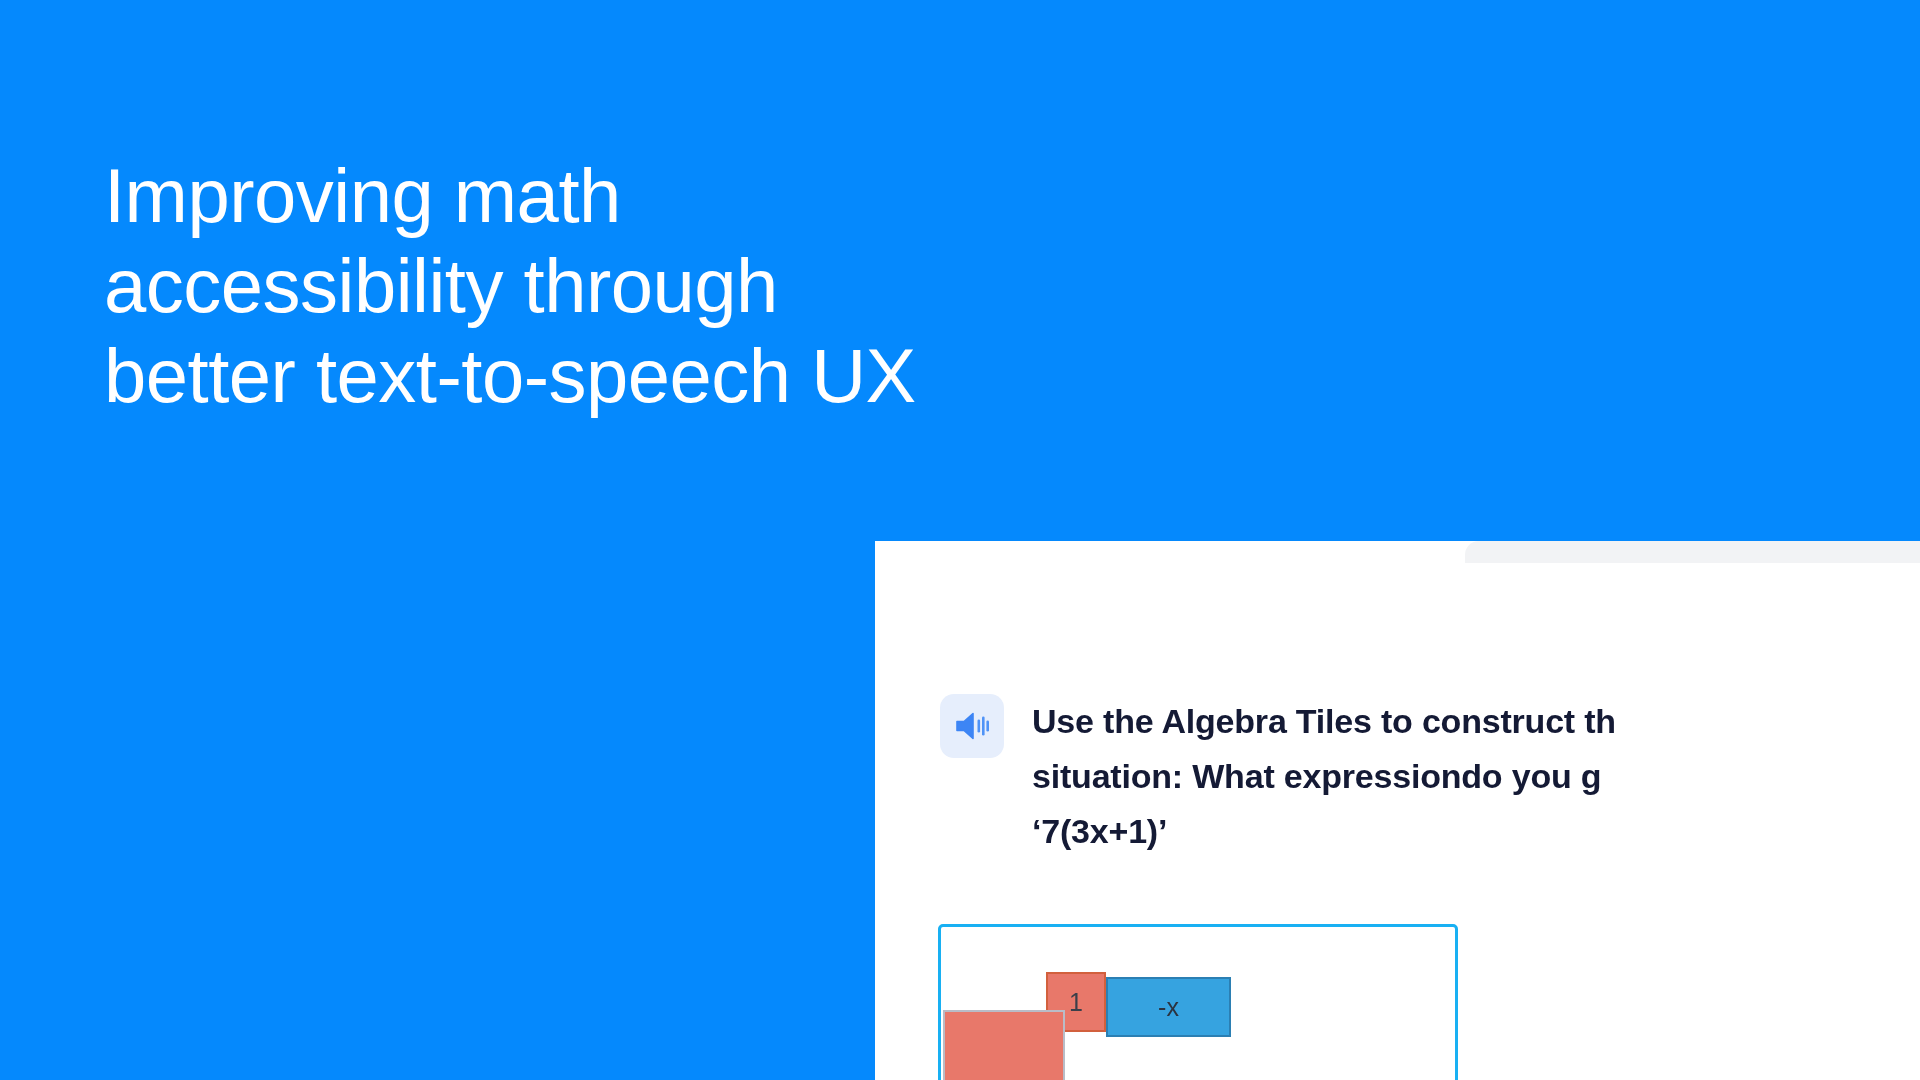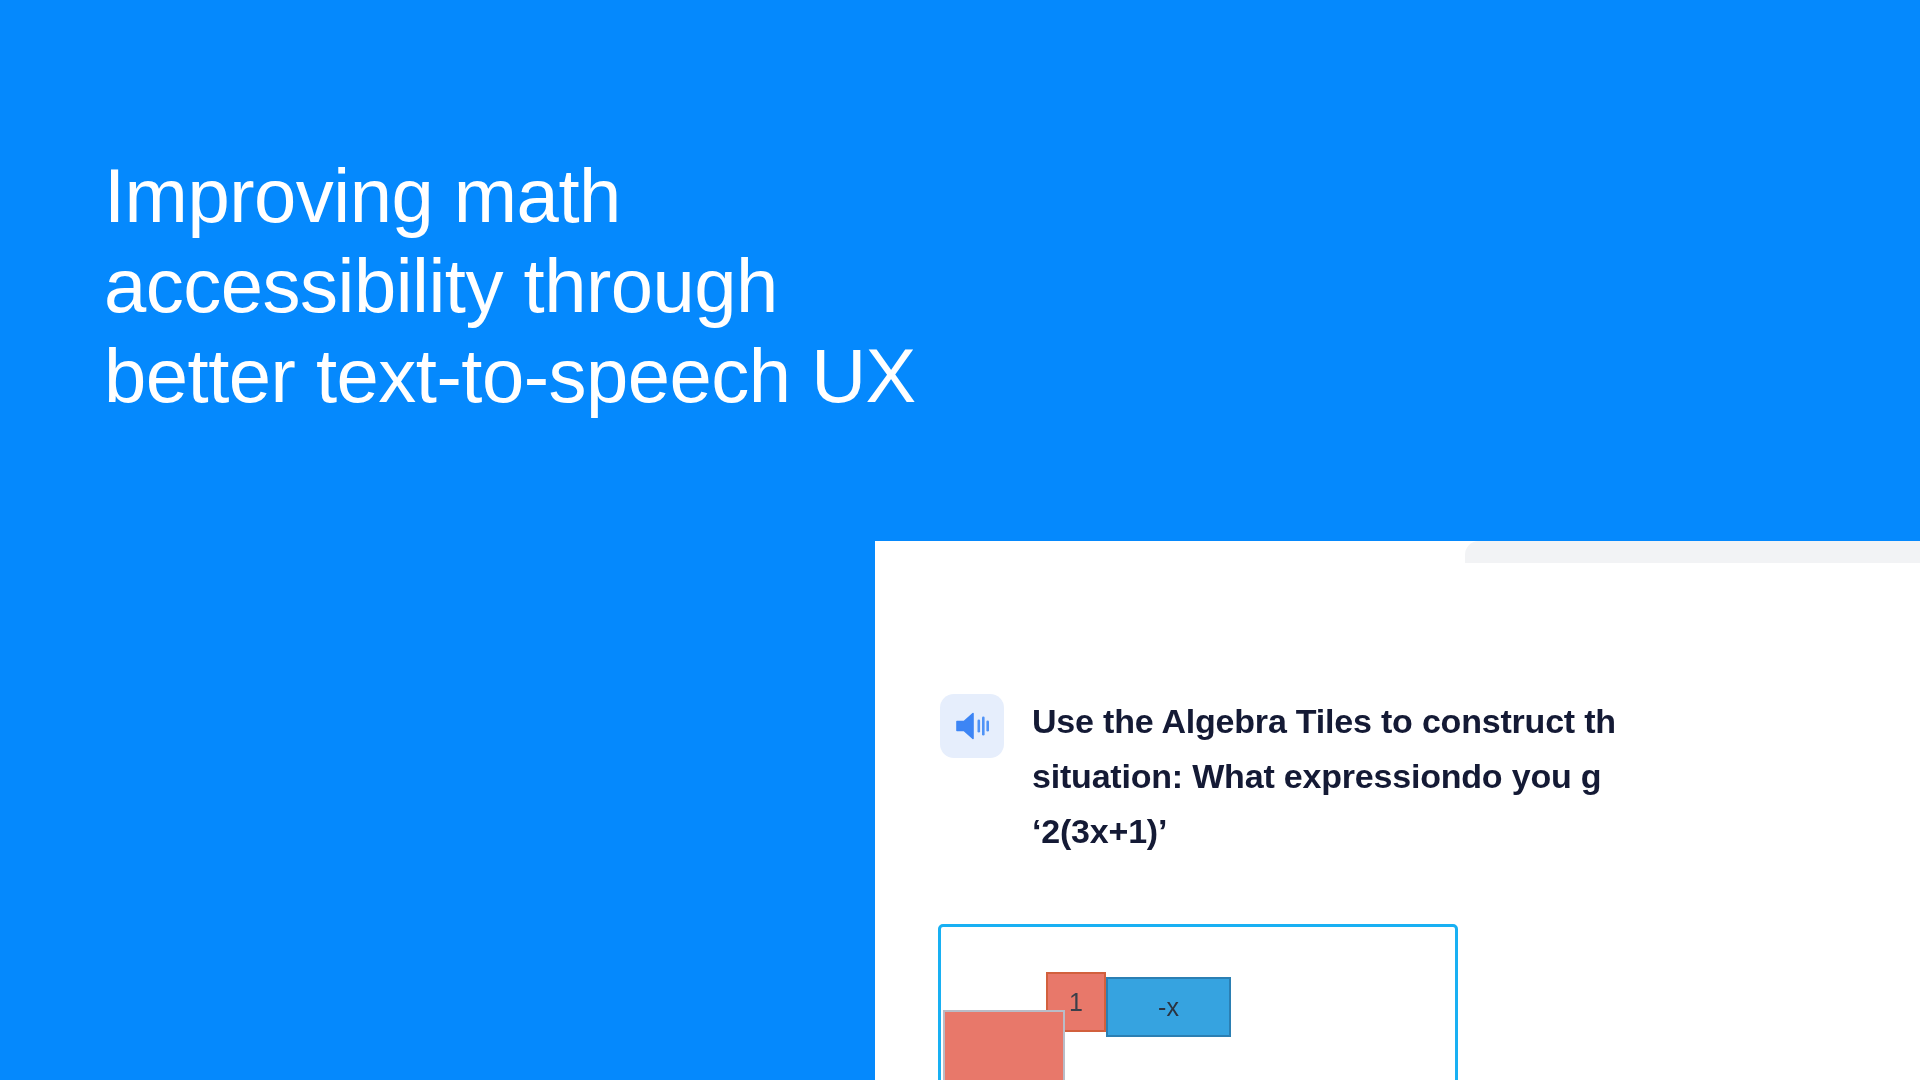--- a/index.html
+++ b/index.html
@@ -191,21 +191,21 @@
             <path d="M2 10.5 H9 L18 2.5 V27.5 L9 19.5 H2 Z" fill="#3d85f5" stroke="#3d85f5" stroke-width="1.6" stroke-linejoin="round"></path>
             <rect x="22.5" y="8.5" width="2.6" height="13" rx="1.3" fill="#4f93f7"></rect>
             <rect x="27.0" y="5.5" width="2.6" height="19" rx="1.3" fill="#4f93f7"></rect>
             <rect x="31.4" y="9.5" width="2.6" height="11" rx="1.3" fill="#4f93f7"></rect>
           </svg>
         </span>
       </button>
 
       <div class="prompt-text">Use the Algebra Tiles to construct th
 situation: What expressiondo you g
-‘2(3x+1)’</div>
+‘7(3x+1)’</div>
     </div>
 
     <div class="tiles-board">
 
       <div class="tile tile-one">
         <span class="tile-label">1</span>
       </div>
 
       <div class="tile tile-negx">
         <span class="tile-label">-x</span>

